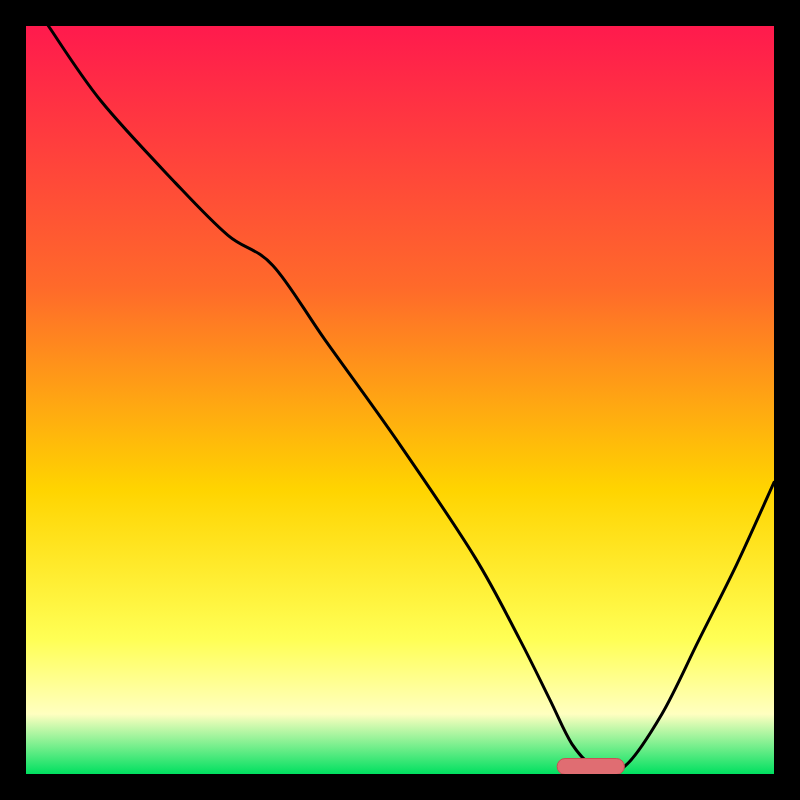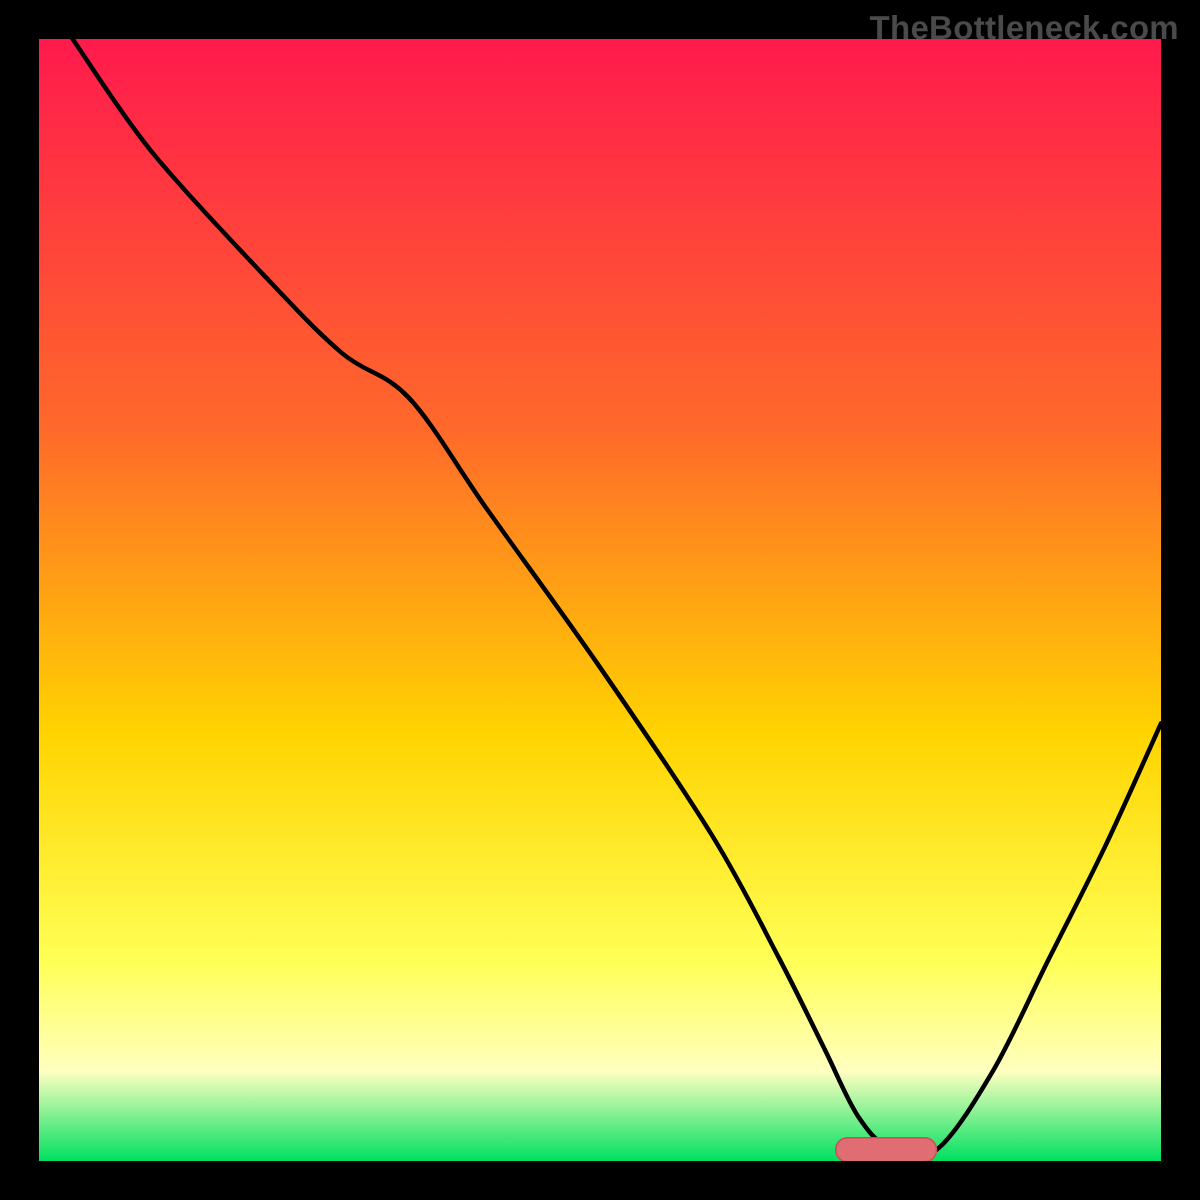--- a/index.html
+++ b/index.html
@@ -37,21 +37,20 @@
   .plot svg {
     display: block;
     width: 748px;
     height: 748px;
   }
 </style>
 </head>
 <body>
 
 <div class="outer">
-  <div class="watermark">TheBottleneck.com</div>
 
   <div class="plot">
     <svg id="plot-svg" viewBox="0 0 748 748" preserveAspectRatio="none">
       <defs>
         <linearGradient id="bg-grad" x1="0" y1="0" x2="0" y2="1">
           <stop id="g0" offset="0%" stop-color="#ff1a4d"></stop>
           <stop id="g1" offset="35%" stop-color="#ff6a2a"></stop>
           <stop id="g2" offset="62%" stop-color="#ffd400"></stop>
           <stop id="g3" offset="82%" stop-color="#ffff55"></stop>
           <stop id="g4" offset="92%" stop-color="#ffffc0"></stop>

